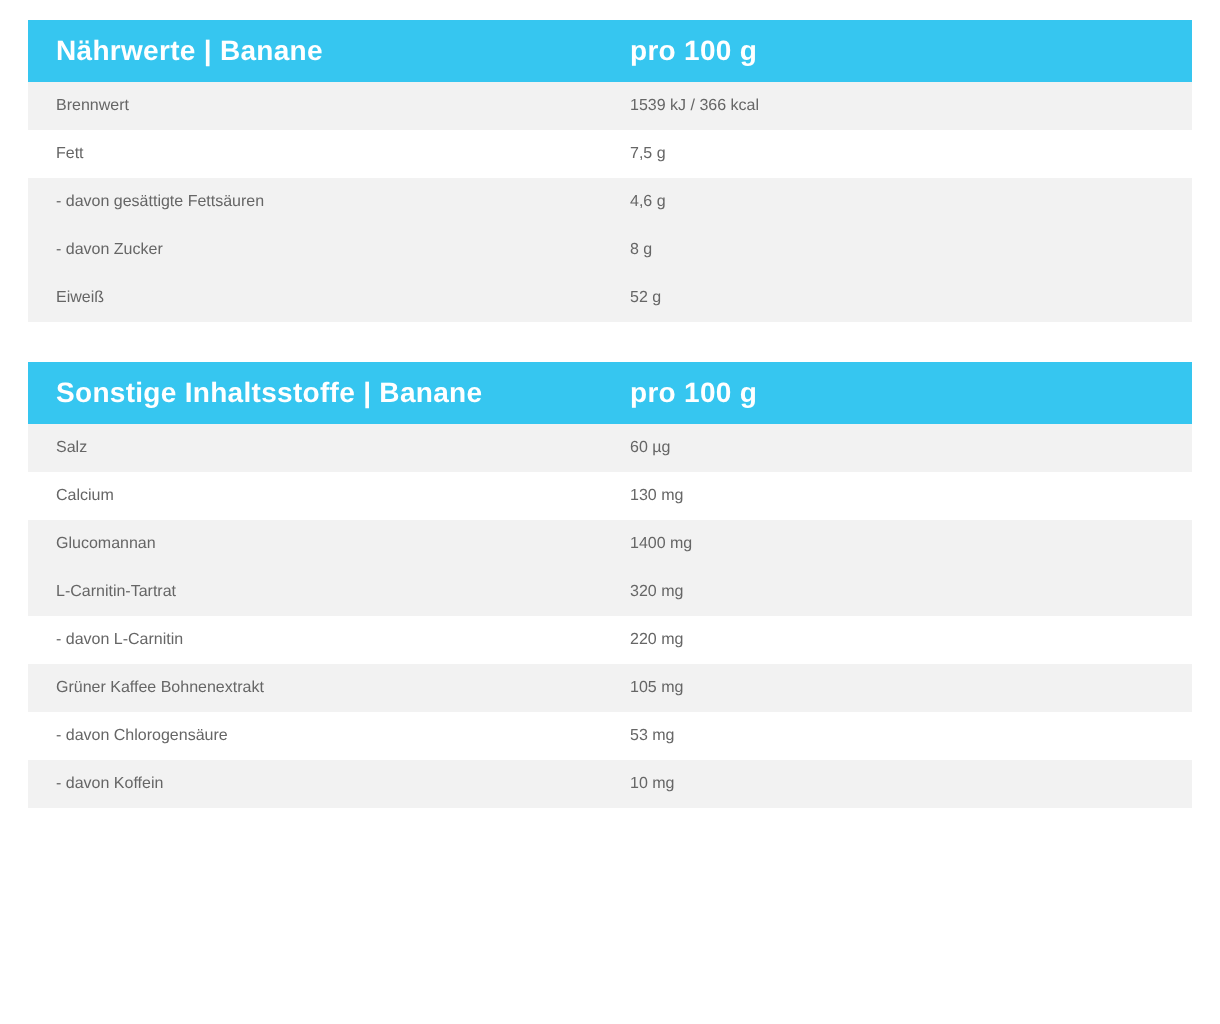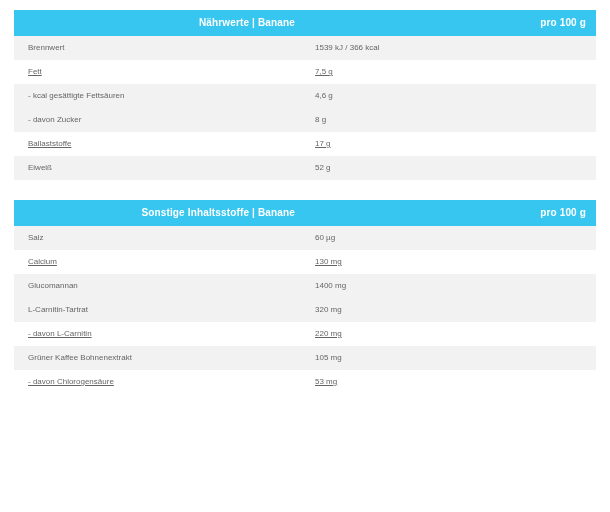--- a/index.html
+++ b/index.html
@@ -23,23 +23,23 @@
   }
   .nutrition-table {
     width: 100%;
     border-collapse: collapse;
     table-layout: fixed;
     margin-bottom: 16px;
   }
   .nutrition-table thead th {
     background: #36c6f0;
     color: #ffffff;
-    font-size: 10px;
+    font-size: 14px;
     font-weight: bold;
-    text-align: right;
+    text-align: left;
     padding: 7px 10px 7px 14px;
     letter-spacing: 0.15px;
     line-height: 1.2;
   }
   .nutrition-table thead th.col-value {
     padding-left: 10px;
   }
   .nutrition-table tbody td {
     font-size: 8px;
     color: #666666;
@@ -49,21 +49,20 @@
     margin-top: 25px;
   }
   .nutrition-table tbody td.col-value {
     padding-left: 10px;
   }
   .nutrition-table tbody tr.row-alt td {
     background: #f2f2f2;
   }
   .nutrition-table tbody tr.row-plain td {
     background: #ffffff;
-    text-decoration: underline;
   }
   col.c-name { width: 50%; }
   col.c-value { width: 50%; }
   .spacer-block {
     height: 4px;
   }
 </style>
 </head>
 <body>
 
@@ -83,30 +82,26 @@
     <tbody>
       <tr class="row-alt">
         <td class="col-name">Brennwert</td>
         <td class="col-value">1539 kJ / 366 kcal</td>
       </tr>
       <tr class="row-plain">
         <td class="col-name">Fett</td>
         <td class="col-value">7,5 g</td>
       </tr>
       <tr class="row-alt">
-        <td class="col-name">- kcal gesättigte Fettsäuren</td>
+        <td class="col-name">- davon gesättigte Fettsäuren</td>
         <td class="col-value">4,6 g</td>
       </tr>
       <tr class="row-alt">
         <td class="col-name">- davon Zucker</td>
         <td class="col-value">8 g</td>
-      </tr>
-      <tr class="row-plain">
-        <td class="col-name">Ballaststoffe</td>
-        <td class="col-value">17 g</td>
       </tr>
       <tr class="row-alt">
         <td class="col-name">Eiweiß</td>
         <td class="col-value">52 g</td>
       </tr>
     </tbody>
   </table>
 
   <div class="spacer-block"></div>
 
@@ -143,16 +138,20 @@
         <td class="col-value">220 mg</td>
       </tr>
       <tr class="row-alt">
         <td class="col-name">Grüner Kaffee Bohnenextrakt</td>
         <td class="col-value">105 mg</td>
       </tr>
       <tr class="row-plain">
         <td class="col-name">- davon Chlorogensäure</td>
         <td class="col-value">53 mg</td>
       </tr>
+      <tr class="row-alt">
+        <td class="col-name">- davon Koffein</td>
+        <td class="col-value">10 mg</td>
+      </tr>
     </tbody>
   </table>
 
 </div>
 
 </body></html>

